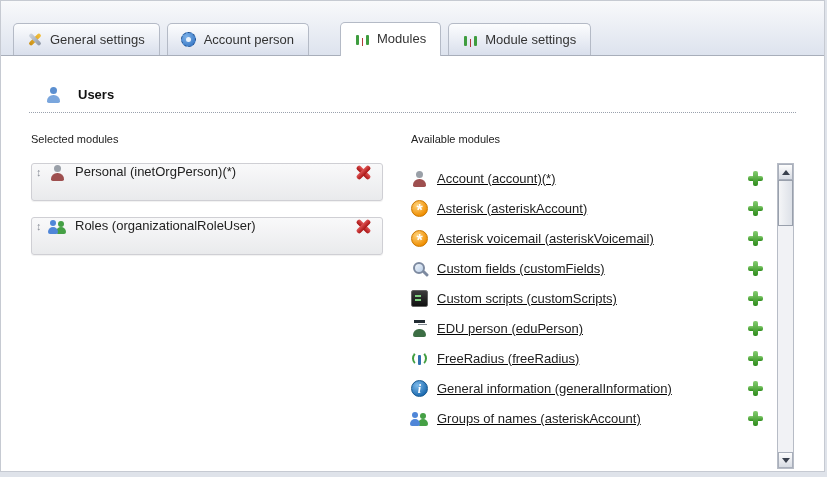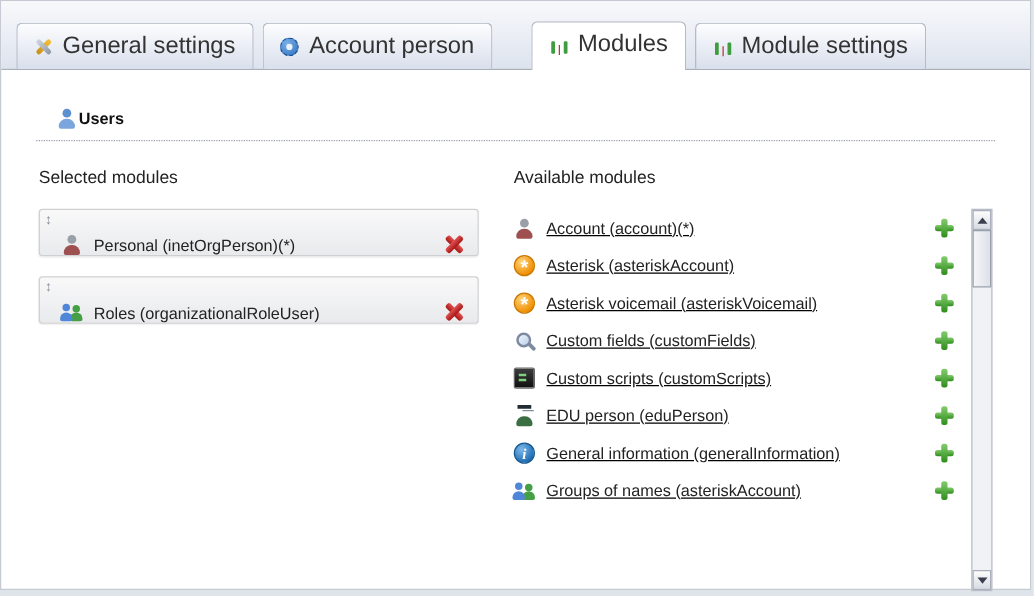--- a/index.html
+++ b/index.html
@@ -20,42 +20,42 @@
     background:linear-gradient(#f8f9fb, #dde3ee);
     border-bottom:1px solid #a8aeba;
     display:flex; align-items:flex-end; gap:7px;
   }
   .tab {
     display:flex; align-items:center; gap:7px;
     padding:7px 14px 7px 12px;
     background:linear-gradient(#fcfdfe, #d9dfec);
     border:1px solid #b4bac6; border-bottom:none;
     border-radius:5px 5px 0 0;
-    font-size:19px; color:#333; cursor:pointer;
+    font-size:13px; color:#333; cursor:pointer;
     position:relative; white-space:nowrap;
   }
   .tab.active {
     background:#fff; margin-bottom:-1px; padding-bottom:9px; z-index:2;margin-left:24px;
   }
 
   
   .content { padding:8px 12px 0; }
   .users-head {
-    display:flex; align-items:center; gap:1px;
+    display:flex; align-items:center; gap:16px;
     font-weight:bold; font-size:13px; color:#111;
     margin:22px 16px 0; padding:0 0 9px 16px;
     border-bottom:1px dotted #9aa1ad;
   }
   .columns { display:flex; padding:18px 18px 0; }
   .col-left  { width:352px; margin-right:28px; }
   .col-right { flex:1; }
-  .col-head  { font-size:14px; color:#222; margin:2px 0 18px; }
+  .col-head  { font-size:11px; color:#222; margin:2px 0 18px; }
 
   .sel-row {
-    display:flex; align-items:flex-end; height:36px;
+    display:flex; align-items:flex-start; height:36px;
     background:linear-gradient(#f9f9fa,#e9eaec);
     border:1px solid #cfcfd4; border-radius:3px;
     margin-bottom:16px; padding:0 10px 0 4px;
     box-shadow:0 1px 1px rgba(0,0,0,.06);
   }
   .drag {
     color:#8a8f98; font-size:11px; line-height:11px;
     align-self:flex-start; margin:3px 3px 0 0; cursor:move; width:10px;
   }
   .drag::before { content:"\2195"; }
@@ -253,20 +253,25 @@
               <span class="lbl">Custom scripts (customScripts)</span>
               <span class="plus"></span>
             </div>
 
             <div class="avail-row">
               <span class="ico graduate"></span>
               <span class="lbl">EDU person (eduPerson)</span>
               <span class="plus"></span>
             </div>
 
+            <div class="avail-row">
+              <span class="ico radio"></span>
+              <span class="lbl">FreeRadius (freeRadius)</span>
+              <span class="plus"></span>
+            </div>
 
             <div class="avail-row">
               <span class="ico info"></span>
               <span class="lbl">General information (generalInformation)</span>
               <span class="plus"></span>
             </div>
 
             <div class="avail-row">
               <span class="ico group"></span>
               <span class="lbl">Groups of names (asteriskAccount)</span>

